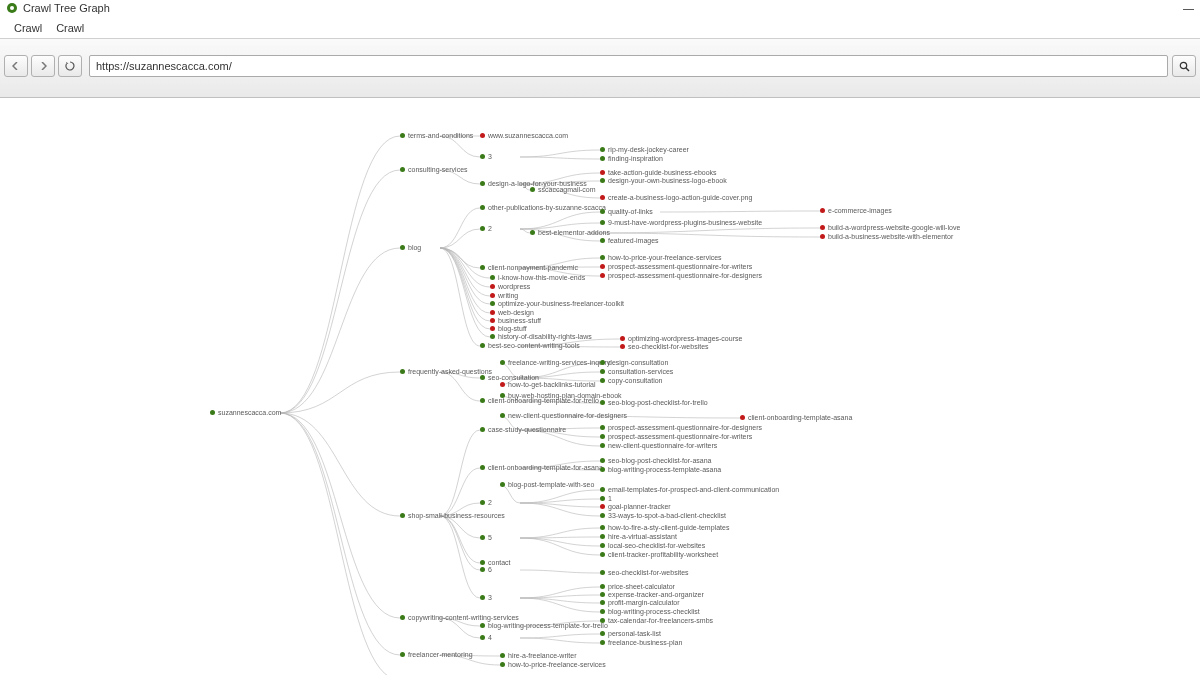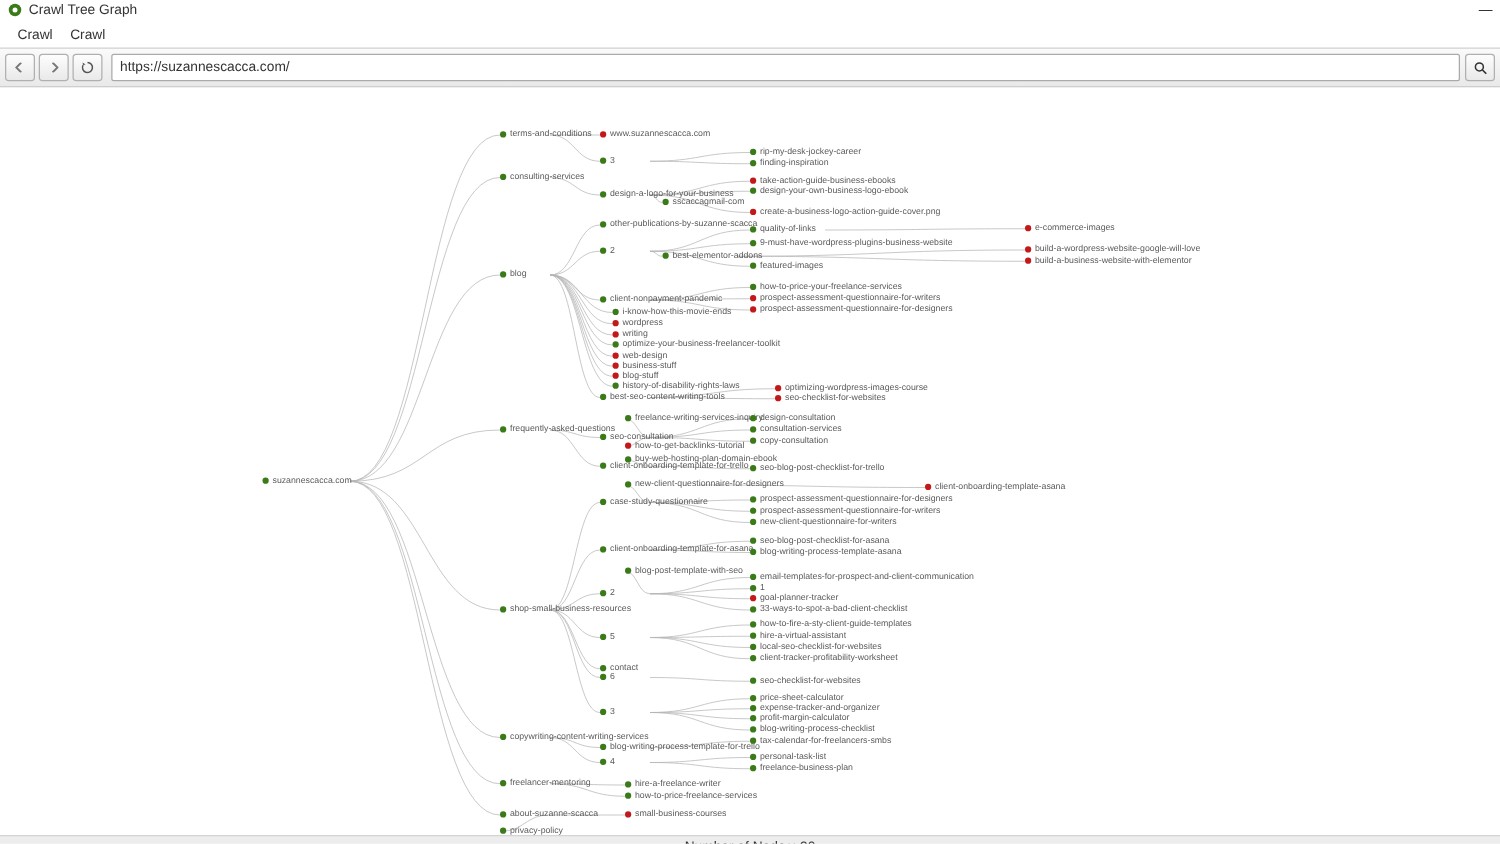--- a/index.html
+++ b/index.html
@@ -32,23 +32,23 @@
   }
   .menubar {
     display: flex; gap: 14px;
     padding: 2px 14px 4px 14px;
     font-size: 11px;
   }
   .menubar .menu-item {
     cursor: default;
   }
   .toolbar {
-    display: flex; align-items: center;
+    display: flex; align-items: flex-start;
     height: 26px;
-    padding: 2px 4px;
+    padding: 16px 4px;
     background: linear-gradient(#fafafa, #e9e9e9);
     border-top: 1px solid #d0d0d0;
     border-bottom: 1px solid #c0c0c0;
   }
   .nav-btn {
     width: 22px; height: 20px;
     border: 1px solid #b0b0b0;
     border-radius: 3px;
     background: linear-gradient(#fdfdfd, #e9e9e9);
     margin-right: 3px;

